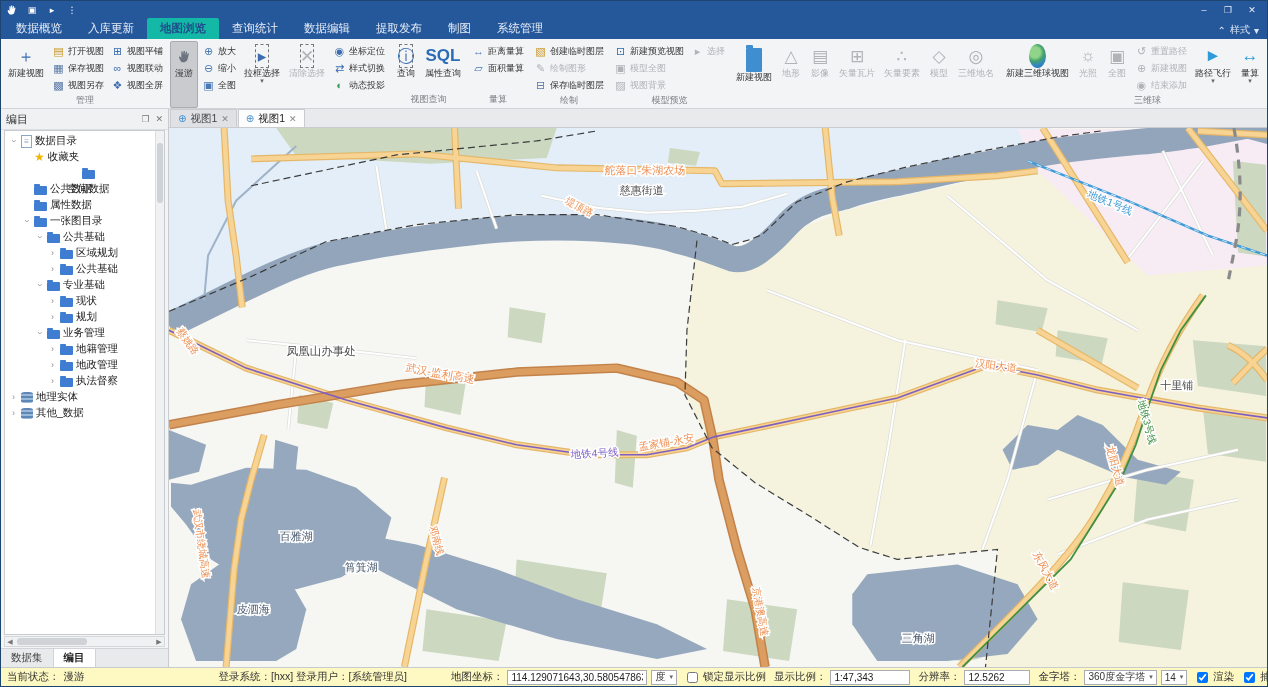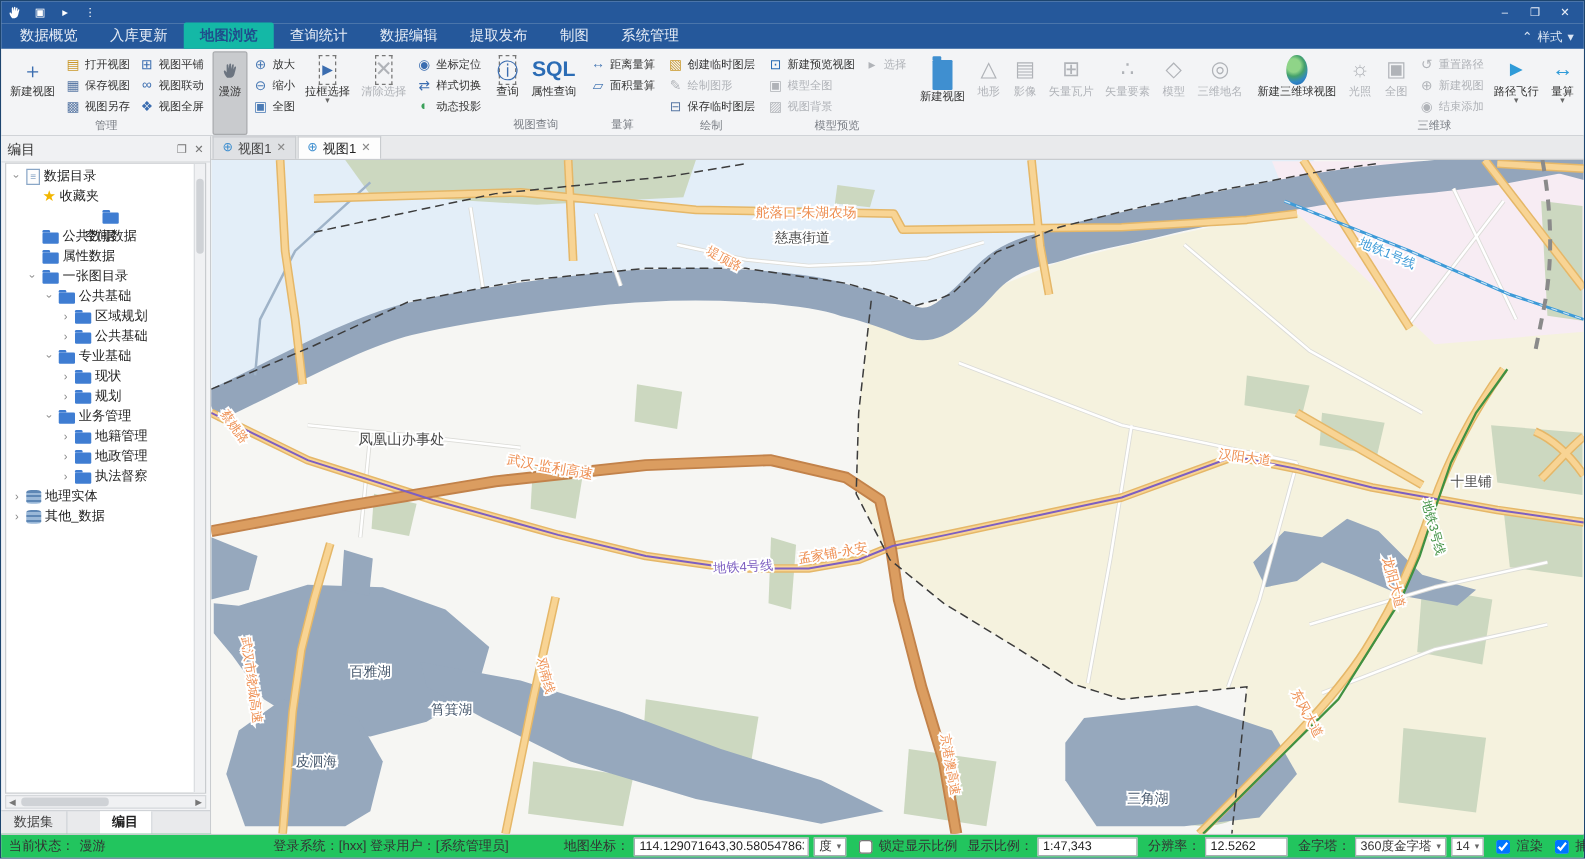--- a/index.html
+++ b/index.html
@@ -60,34 +60,34 @@
   .t-folder{width:13px;height:9px;background:#3f7dd2;border-radius:1px;position:relative;flex:0 0 auto;margin-top:2px;}
   .t-folder::before{content:"";position:absolute;top:-2px;left:0;width:6px;height:2px;background:#3f7dd2;border-radius:1px 1px 0 0;}
   .t-star{color:#f2b600;font-size:12px;flex:0 0 auto;}
   .t-doc{width:11px;height:13px;border:1px solid #8aa7c7;background:#fdfdfd;color:#8aa7c7;font-size:8px;line-height:11px;text-align:center;flex:0 0 auto;}
   .t-db{width:12px;height:11px;border-radius:4px/2px;background:repeating-linear-gradient(#5e87b5 0 2px,#9ab8d8 2px 4px);flex:0 0 auto;}
   .vscroll{width:9px;background:#f0f1f3;border-left:1px solid #dcdee1;display:flex;flex-direction:column;}
   .vscroll .thumb{margin:12px 1px;height:60px;background:#cfd2d6;border-radius:3px;}
   .hscroll{height:11px;margin:1px 3px;background:#f0f1f3;border:1px solid #d5d8db;display:flex;align-items:center;}
   .hscroll .ar{width:10px;font-size:7px;color:#777;text-align:center;}
   .hscroll .thumb{height:7px;flex:0 0 70px;background:#cfd2d6;border-radius:3px;margin:0 2px;}
-  .ptabs{height:19px;display:flex;align-items:flex-start;background:#e9eaec;border-top:1px solid #d0d3d7;gap:26px;}
+  .ptabs{height:19px;display:flex;align-items:flex-start;background:#e9eaec;border-top:1px solid #d0d3d7;}
   .ptab{padding:2px 10px;font-size:10.5px;color:#444;display:flex;align-items:center;border-right:1px solid #d0d3d7;}
   .ptab.active{background:#fff;font-weight:bold;color:#222;}
   
   .rightwrap{flex:1;display:flex;flex-direction:column;min-width:0;}
   .maptabs{height:19px;background:#e9eaec;display:flex;align-items:flex-end;border-bottom:1px solid #c9cccf;padding-left:1px;gap:1px;}
   .maptab{height:18px;display:flex;align-items:center;gap:4px;padding:0 7px;font-size:10.5px;background:#dfe1e4;border:1px solid #c9cccf;border-bottom:none;color:#444;}
   .maptab.active{background:#fdfdfd;color:#222;}
   .maptab .gl{color:#3f8fd0;font-size:10px;}
   .maptab .cl{color:#888;font-size:9px;}
   .mapwrap{flex:1;position:relative;background:#f6f6f3;min-height:0;}
   .mapwrap svg{position:absolute;inset:0;width:100%;height:100%;}
   
-  .statusbar{height:19px;background:#22c55e;border-top:1px solid #c8cbce;display:flex;align-items:center;font-size:10.5px;color:#333;padding:0 6px;gap:4px;white-space:nowrap;flex:0 0 auto;}
+  .statusbar{height:19px;background:#fef9c3;border-top:1px solid #c8cbce;display:flex;align-items:center;font-size:10.5px;color:#333;padding:0 6px;gap:4px;white-space:nowrap;flex:0 0 auto;}
   .statusbar .lbl{color:#333;}
   .statusbar input{height:15px;border:1px solid #a9adb3;font-size:10px;padding:0 3px;font-family:inherit;color:#222;background:#fff;}
   .scombo{height:15px;border:1px solid #a9adb3;background:#fff;display:flex;align-items:center;gap:4px;padding:0 3px;font-size:10px;}
   .scombo .ca{font-size:7px;color:#666;}
   .statusbar input[type=checkbox]{height:11px;width:11px;margin:0 1px 0 6px;}
 </style>
 </head>
 <body>
 
 <div id="app">

